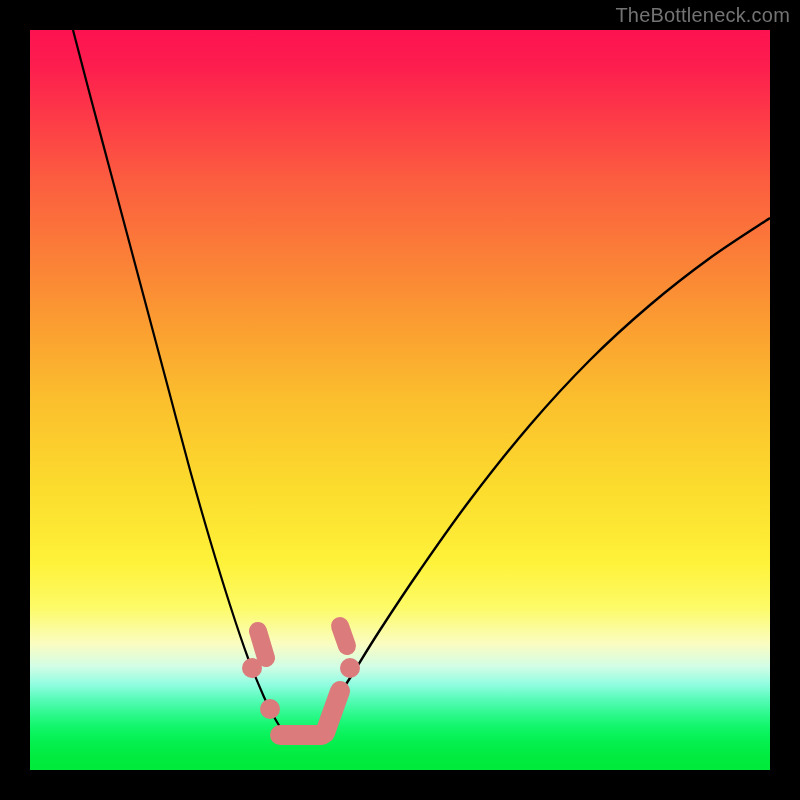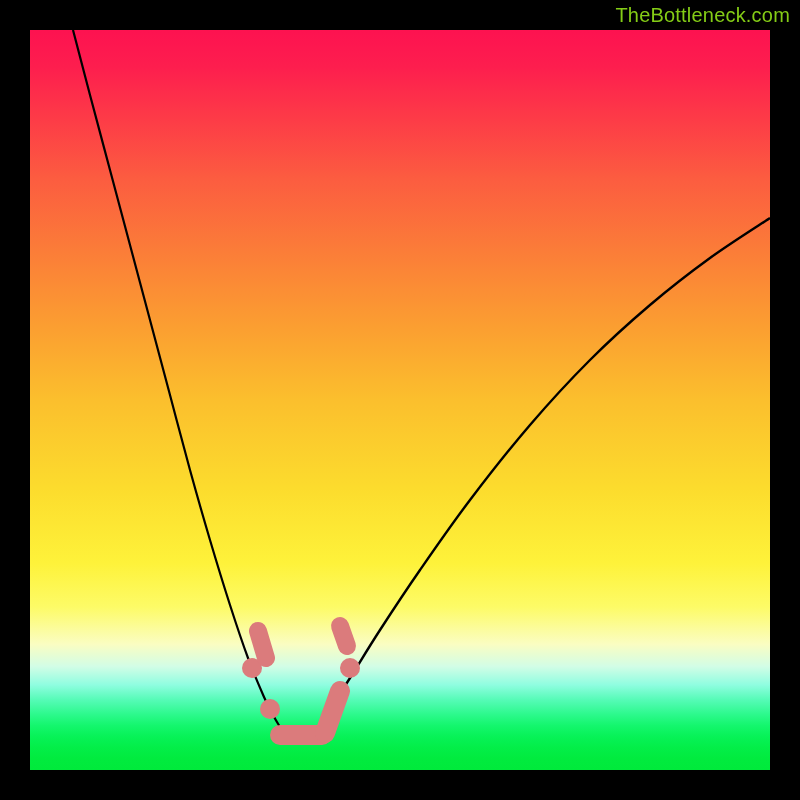--- a/index.html
+++ b/index.html
@@ -60,21 +60,21 @@
     position: absolute;
     left: 0;
     top: 0;
     width: 740px;
     height: 740px;
   }
   .watermark {
     position: absolute;
     top: 4px;
     right: 10px;
-    color: #84cc16;
+    color: #737373;
     font-size: 20px;
     font-weight: 500;
     letter-spacing: 0.2px;
   }
 </style>
 </head>
 <body>
 
 <div class="frame">
   <div class="plot-area">

